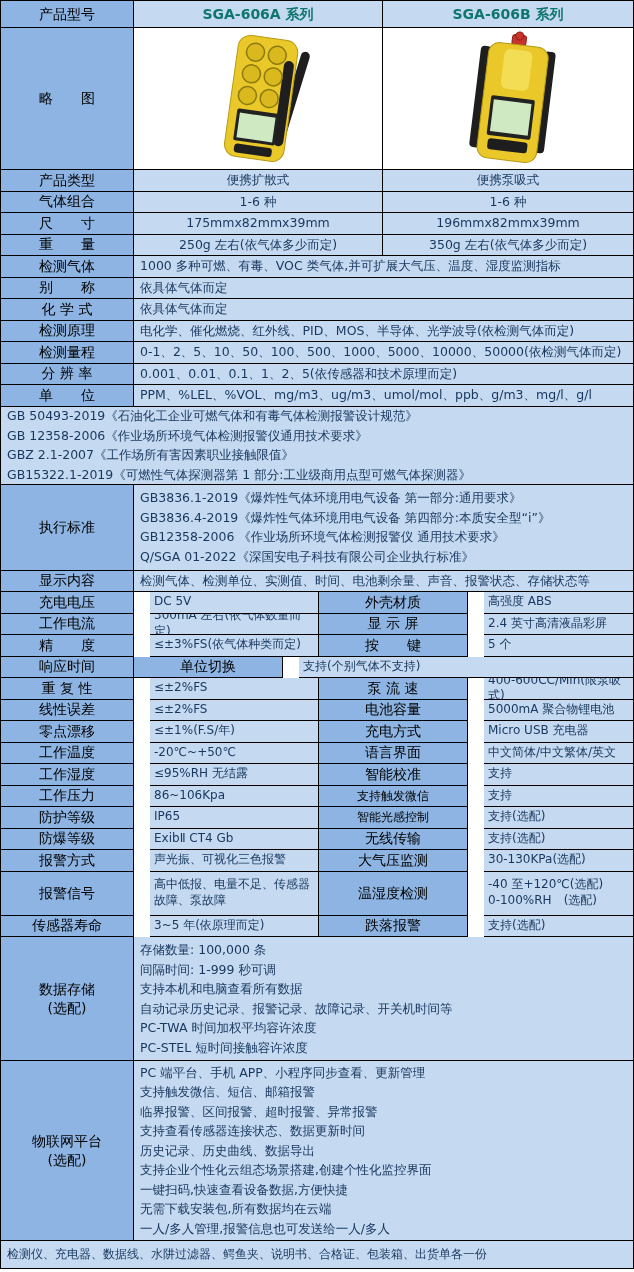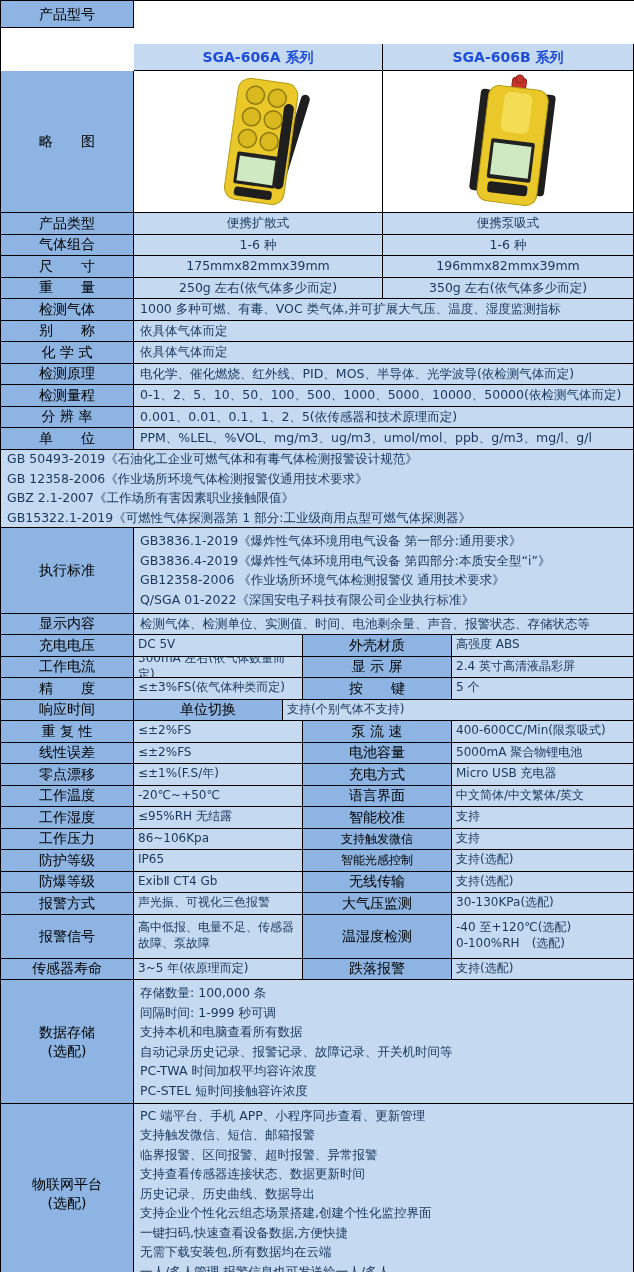--- a/index.html
+++ b/index.html
@@ -5,26 +5,26 @@
   html,body{margin:0;padding:0;background:#fff;}
   body{font-family:"DejaVu Sans","Liberation Sans",sans-serif;}
   .tbl{width:634px;border-top:1px solid var(--border,#000);border-left:1px solid var(--border,#000);box-sizing:border-box;}
   .tr{display:flex;width:100%;}
   .td{border-right:1px solid var(--border,#000);border-bottom:1px solid var(--border,#000);box-sizing:border-box;
       display:flex;align-items:center;overflow:hidden;white-space:pre-line;}
   .lbl{width:133px;min-width:133px;background:var(--label_bg,#8DB4E2);justify-content:center;text-align:center;
        font-weight:normal;font-size:14px;color:var(--label_text,#000);line-height:1.35;}
   .val{background:var(--value_bg,#C5D9F1);color:var(--value_text,#17375E);font-size:12.5px;padding:0 6px;line-height:1.3;}
   .c{justify-content:center;text-align:center;}
-  .hdr{font-weight:bold;font-size:14px;color:#1d4ed8;margin-top:43px;}
+  .hdr{font-weight:bold;font-size:14px;color:#0f766e;}
   .w249{width:249px;min-width:249px;}
   .wlast{flex:1;}
   .w169{width:169px;min-width:169px;}
   .l2{width:149px;min-width:149px;}
-  .quadv{font-size:12px;padding:0 4px;}
+  .quadv{font-size:12px;padding:0 4px;margin-left:16px;}
   .h27{height:27px;} .h142{height:142px;} .r{height:21.5px;} .h44{height:44px;}
   .h78{height:78px;} .h86{height:86px;} .h124{height:124px;} .h180{height:180px;} .h28{height:28px;}
   .lines{line-height:1.56;font-size:12.5px;}
   .photo{background:var(--photo_bg,#fff);justify-content:center;align-items:center;padding:0;}
   .small{font-size:12px;}
   svg{display:block;}
   .body-y{fill:var(--device_yellow,#EAC82A);stroke:#b59a12;stroke-width:1;}
   .dk{fill:var(--device_dark,#1e1e1e);}
   .grille{fill:#d9b91e;stroke:#8d7a10;stroke-width:1.5;}
   .scr{fill:#222;}

